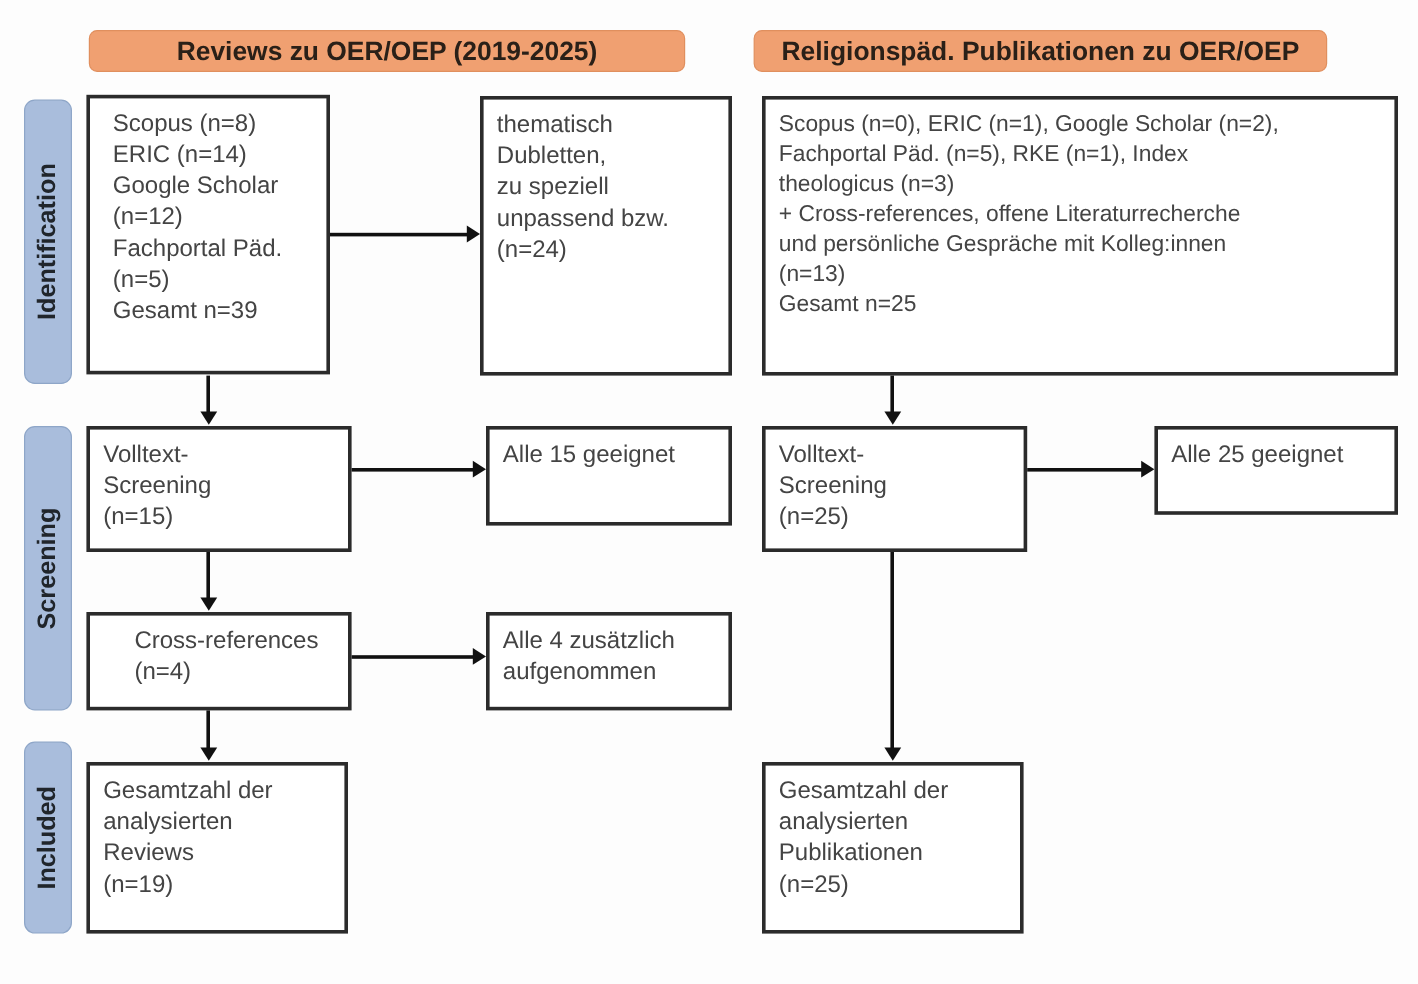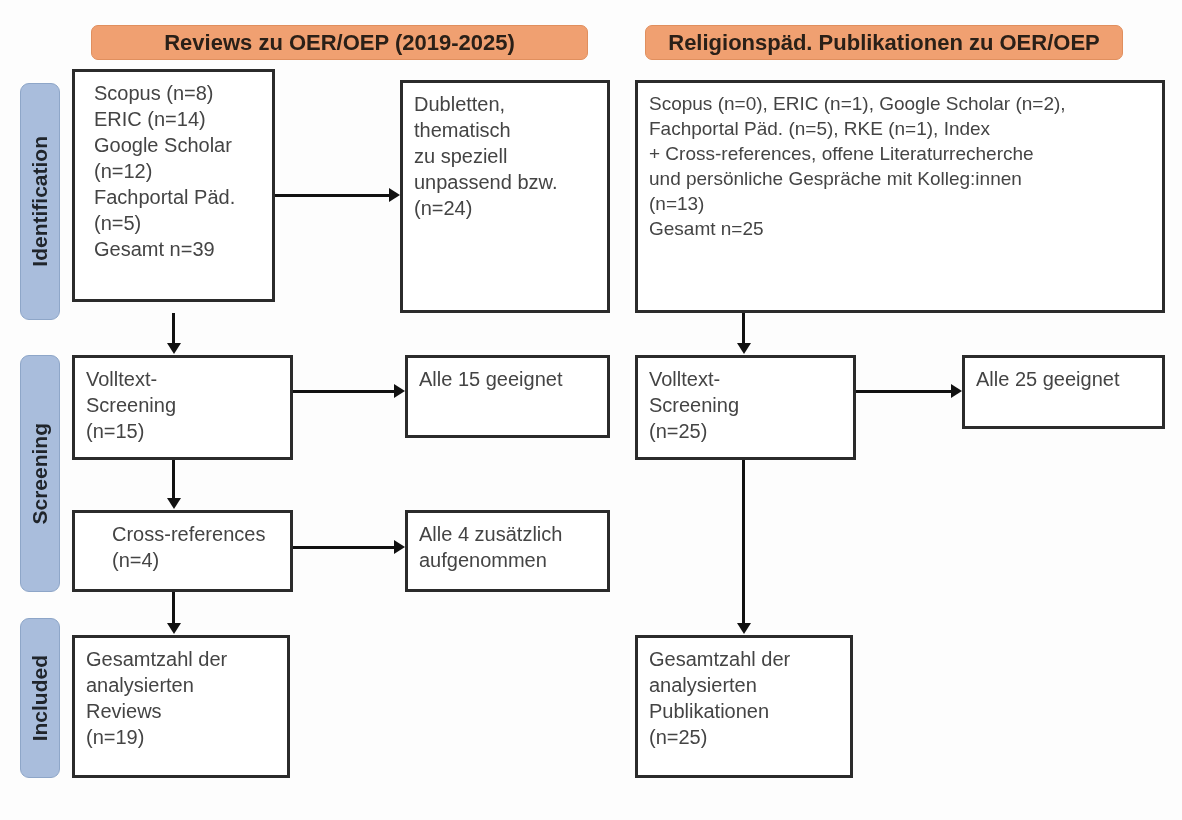--- a/index.html
+++ b/index.html
@@ -46,21 +46,20 @@
     border: 1px solid #e08f5e;
     border-radius: 7px;
     box-sizing: border-box;
     display: flex;
     align-items: center;
     justify-content: center;
     color: #2a2018;
     font-weight: bold;
     font-size: 22px;
     white-space: nowrap;
-    margin-left: 17px;
   }
 
   
   .box {
     position: absolute;
     background: #ffffff;
     border: 3px solid #2b2b2b;
     box-sizing: border-box;
     padding: 8px 10px 6px 11px;
     color: #444444;
@@ -112,33 +111,33 @@
   </div>
 
   <div class="banner" style="left:74px; top:25px; width:497px; height:35px;">
     <span>Reviews zu OER/OEP (2019-2025)</span>
   </div>
 
   <div class="banner" style="left:628px; top:25px; width:478px; height:35px;">
     <span>Religionspäd. Publikationen zu OER/OEP</span>
   </div>
 
-  <div class="box" style="left:72px; top:69px; width:203px; height:233px;padding-left:19px;">
+  <div class="box" style="left:72px; top:79px; width:203px; height:233px;padding-left:19px;">
     <span class="ln">Scopus (n=8)</span>
     <span class="ln">ERIC (n=14)</span>
     <span class="ln">Google Scholar</span>
     <span class="ln">(n=12)</span>
     <span class="ln">Fachportal Päd.</span>
     <span class="ln">(n=5)</span>
     <span class="ln">Gesamt n=39</span>
   </div>
 
   <div class="box" style="left:400px; top:80px; width:210px; height:233px;">
+    <span class="ln">thematisch</span>
     <span class="ln">Dubletten,</span>
-    <span class="ln">thematisch</span>
     <span class="ln">zu speziell</span>
     <span class="ln">unpassend bzw.</span>
     <span class="ln">(n=24)</span>
   </div>
 
   <div class="hline" style="left:275px; top:194px; width:115px;"></div>
   <div class="arrow-right" style="left:389px; top:188px;"></div>
 
   <div class="vline" style="left:172px; top:313px; width:3px; height:31px;"></div>
   <div class="arrow-down" style="left:167px; top:343px;"></div>
@@ -178,20 +177,21 @@
   <div class="box" style="left:72px; top:635px; width:218px; height:143px;">
     <span class="ln">Gesamtzahl der</span>
     <span class="ln">analysierten</span>
     <span class="ln">Reviews</span>
     <span class="ln">(n=19)</span>
   </div>
 
   <div class="box small-text" style="left:635px; top:80px; width:530px; height:233px;">
     <span class="ln">Scopus (n=0), ERIC (n=1), Google Scholar (n=2),</span>
     <span class="ln">Fachportal Päd. (n=5), RKE (n=1), Index</span>
+    <span class="ln">theologicus (n=3)</span>
     <span class="ln">+ Cross-references, offene Literaturrecherche</span>
     <span class="ln">und persönliche Gespräche mit Kolleg:innen</span>
     <span class="ln">(n=13)</span>
     <span class="ln">Gesamt n=25</span>
   </div>
 
   <div class="vline" style="left:742px; top:313px; width:3px; height:31px;"></div>
   <div class="arrow-down" style="left:737px; top:343px;"></div>
 
   <div class="box" style="left:635px; top:355px; width:221px; height:105px;">

